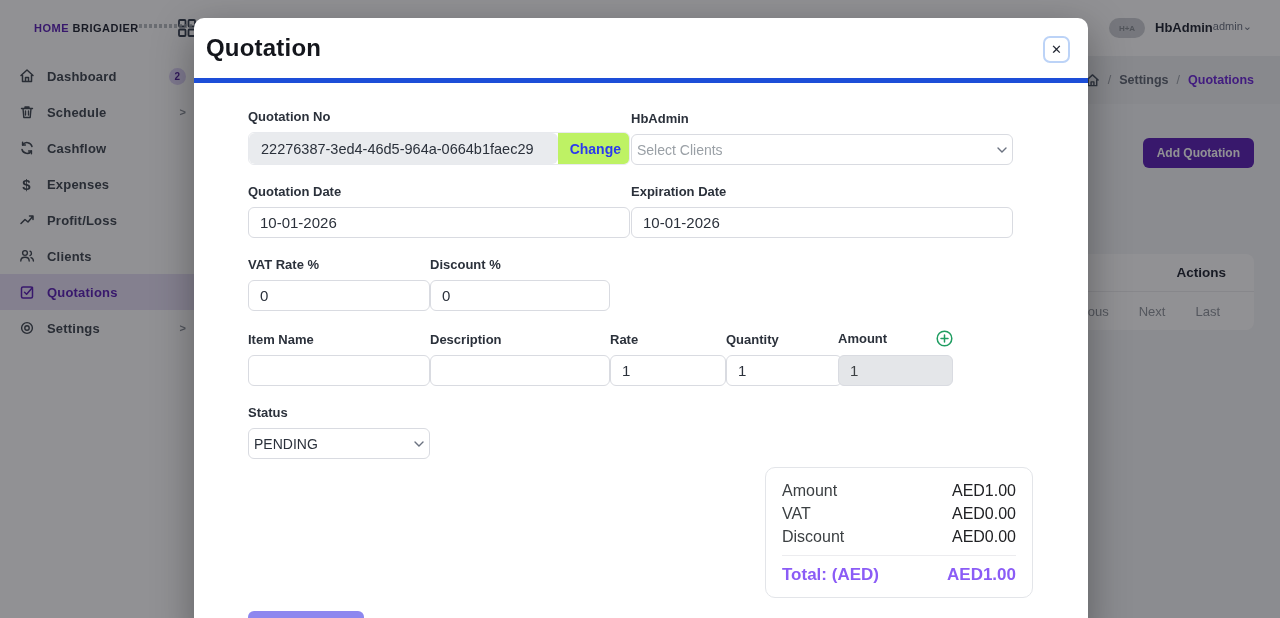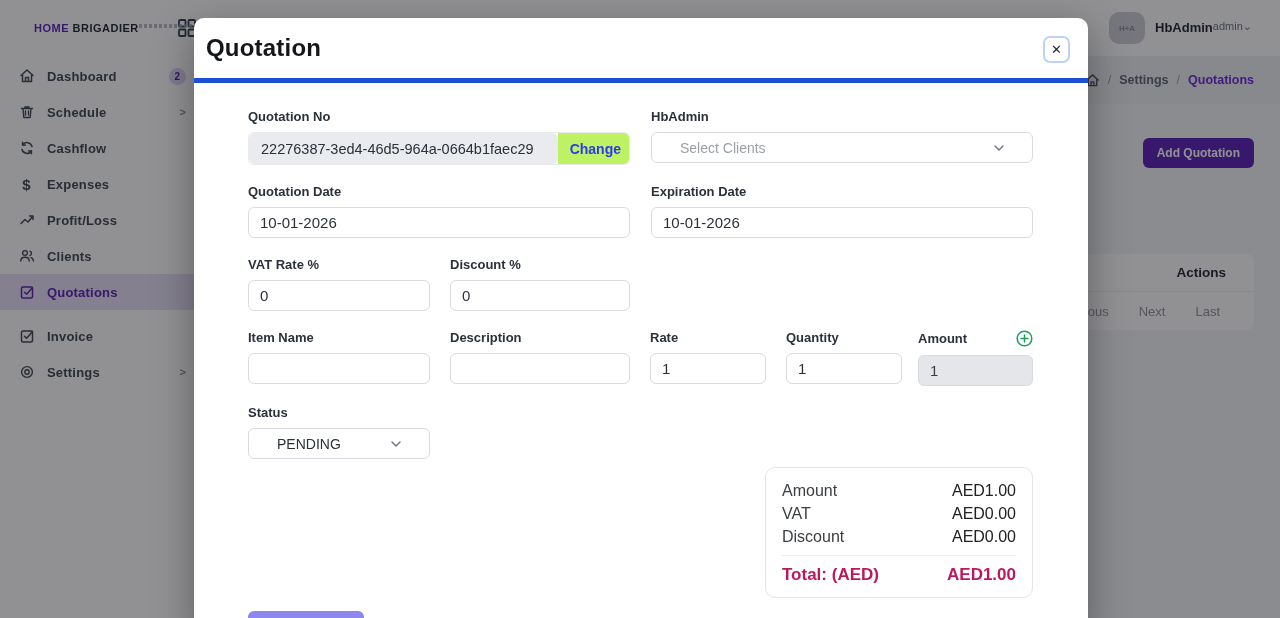--- a/index.html
+++ b/index.html
@@ -11,21 +11,21 @@
     display:flex; align-items:center; z-index:1; }
   .logo-block { display:flex; align-items:center; gap:8px; padding-left:26px; width:174px; }
   .logo-house { width:36px; height:34px; }
   .logo-text { display:flex; }
   .logo-line1 { font-size:11px; font-weight:bold; letter-spacing:.5px; color:#1f2430; white-space:nowrap; }
   .logo-line1 .home { color:#5b21b6; }
   .logo-tagline { margin-top:2px; height:4px; width:86px;
     background:repeating-linear-gradient(90deg,#9aa0a6 0 3px,transparent 3px 5px); opacity:.7; }
   .grid-toggle { margin-left:2px; width:22px; height:22px; color:#374151; cursor:pointer; }
   .topbar-right { margin-left:auto; display:flex; align-items:center; gap:10px; padding-right:28px; }
-  .avatar { width:36px; height:32px; border-radius:10px; background:#cdd0d4; color:#8b9096;
+  .avatar { width:36px; height:20px; border-radius:10px; background:#cdd0d4; color:#8b9096;
     font-size:8px; display:flex; align-items:center; justify-content:center; font-weight:bold; }
   .user-meta { display:flex; line-height:1.2; }
   .user-name { font-size:13px; font-weight:bold; color:#1f2430; }
   .user-role { font-size:11px; color:#6b7280; }
 
   .sidebar { position:absolute; left:0; top:56px; width:200px; bottom:0; background:#fff; z-index:1; padding-top:2px; }
   .side-item { height:36px; display:flex; align-items:center; gap:12px; padding:0 14px 0 18px;
     color:#3f4750; font-size:13px; font-weight:bold; letter-spacing:.2px; cursor:pointer; }
   .side-item .s-icon { width:17px; height:17px; flex:0 0 auto; display:flex; align-items:center; justify-content:center; }
   .side-item.active { background:#e7e0f6; color:#5b21b6; }
@@ -55,49 +55,49 @@
   .modal { position:absolute; left:194px; top:18px; width:894px; height:620px; background:#fff;
     border-radius:10px; z-index:10; box-shadow:0 12px 40px rgba(0,0,0,.35); }
   .modal-header { position:relative; padding:16px 20px 16px 12px; border-bottom:5px solid #1d4ed8; }
   .modal-title { font-size:24px; font-weight:bold; color:#14161c; letter-spacing:.2px; }
   .modal-close { position:absolute; right:18px; top:18px; width:27px; height:27px; background:#fff;
     border:2px solid #bcd3f7; border-radius:7px; font-size:13px; color:#1f2430; cursor:pointer;
     display:flex; align-items:center; justify-content:center; line-height:1; }
   .modal-body { padding:26px 55px 0 54px; }
 
   .fld-label { font-size:13px; font-weight:bold; color:#2b313b; margin-bottom:8px; }
-  .row { display:flex; gap:20px; margin-bottom:19px; }
+  .row { display:flex; margin-bottom:19px;align-items:flex-end; }
   .col { display:flex; flex-direction:column; }
   .w382 { width:382px; } .w182 { width:182px; } .w180 { width:180px; }
   .w116 { width:116px; } .w115 { width:115px; }
 
   .inp { height:31px; width:100%; border:1px solid #d9dbe1; border-radius:6px; padding:0 11px;
     font-size:15px; color:#2b313b; background:#fff; font-family:"Liberation Sans",sans-serif; outline:none; }
   .inp:disabled, .inp.gray { background:#e4e6e9; border-color:#d9dbe1; color:#3c4043; }
 
   .qno-group { display:flex; align-items:stretch; border:1px solid #e8eaee; border-radius:6px; overflow:hidden; height:33px; }
   .qno-value { flex:1; background:#e9ebee; border-radius:6px; display:flex; align-items:center;
     padding:0 12px; font-size:14.5px; color:#2b313b; white-space:nowrap; }
   .change-btn { background:#bef264; border:none; color:#2b3aee; font-weight:bold; font-size:14px;
     padding:0 8px 0 12px; cursor:pointer; font-family:"Liberation Sans",sans-serif; }
 
-  .select { height:31px; border:1px solid #d9dbe1; border-radius:6px; padding:0 28px; background:#fff;
+  .select { height:31px; border:1px solid #d9dbe1; border-radius:6px; padding:0 5px; background:#fff;
     display:flex; align-items:center; justify-content:space-between; cursor:pointer; font-size:14px; color:#2b313b; }
   .select .ph { color:#9aa0a6; }
   .caret { width:10px; height:6px; color:#6b7280; flex:0 0 auto; }
 
   .amount-label-row { display:flex; align-items:center; justify-content:space-between; margin-bottom:8px; }
   .amount-label-row .fld-label { margin-bottom:0; }
   .plus-btn { width:17px; height:17px; cursor:pointer; color:#1f9d61; }
 
   .summary { margin:6px 0 0 auto; width:268px; border:1px solid #e3e5e9; border-radius:10px; padding:11px 16px 12px 16px; }
   .sum-row { display:flex; justify-content:space-between; font-size:16px; color:#3c4043; padding:2.5px 0; }
   .sum-row .sum-val { color:#202124; }
   .sum-total { display:flex; justify-content:space-between; border-top:1px solid #ececef; margin-top:7px;
-    padding-top:9px; font-size:17px; font-weight:bold; color:#be185d; }
+    padding-top:9px; font-size:17px; font-weight:bold; color:#8b5cf6; }
   .submit-btn { margin-top:13px; background:#8d87ef; color:#fff; border:none; border-radius:6px;
     padding:7px 13px; font-size:13px; font-weight:bold; cursor:pointer; font-family:"Liberation Sans",sans-serif; }
 
   svg { display:block; }
 </style>
 </head>
 <body>
 
 <div class="topbar">
   <div class="logo-block">
@@ -177,29 +177,20 @@
   </div>
   <div class="side-item active">
     <span class="s-icon">
       <svg viewBox="0 0 16 16" width="16" height="16">
           <rect x="2.5" y="3" width="11" height="11" rx="1.5" fill="none" stroke="currentColor" stroke-width="1.5"></rect>
           <path d="M5.5 8.2 7.6 10.3 13.5 3.5" fill="none" stroke="currentColor" stroke-width="1.5" stroke-linecap="round" stroke-linejoin="round"></path>
         </svg>
     </span>
     <span>Quotations</span>
   </div>
-  <div class="side-item" style="margin-top:8px;">
-    <span class="s-icon">
-      <svg viewBox="0 0 16 16" width="16" height="16">
-          <rect x="2.5" y="3" width="11" height="11" rx="1.5" fill="none" stroke="currentColor" stroke-width="1.5"></rect>
-          <path d="M5.5 8.2 7.6 10.3 13.5 3.5" fill="none" stroke="currentColor" stroke-width="1.5" stroke-linecap="round" stroke-linejoin="round"></path>
-        </svg>
-    </span>
-    <span>Invoice</span>
-  </div>
   <div class="side-item">
     <span class="s-icon">
       <svg viewBox="0 0 16 16" width="16" height="16">
           <circle cx="8" cy="8" r="5.4" fill="none" stroke="currentColor" stroke-width="1.4"></circle>
           <circle cx="8" cy="8" r="2.2" fill="none" stroke="currentColor" stroke-width="1.4"></circle>
         </svg>
     </span>
     <span>Settings</span>
     <span class="chev">&gt;</span>
   </div>

